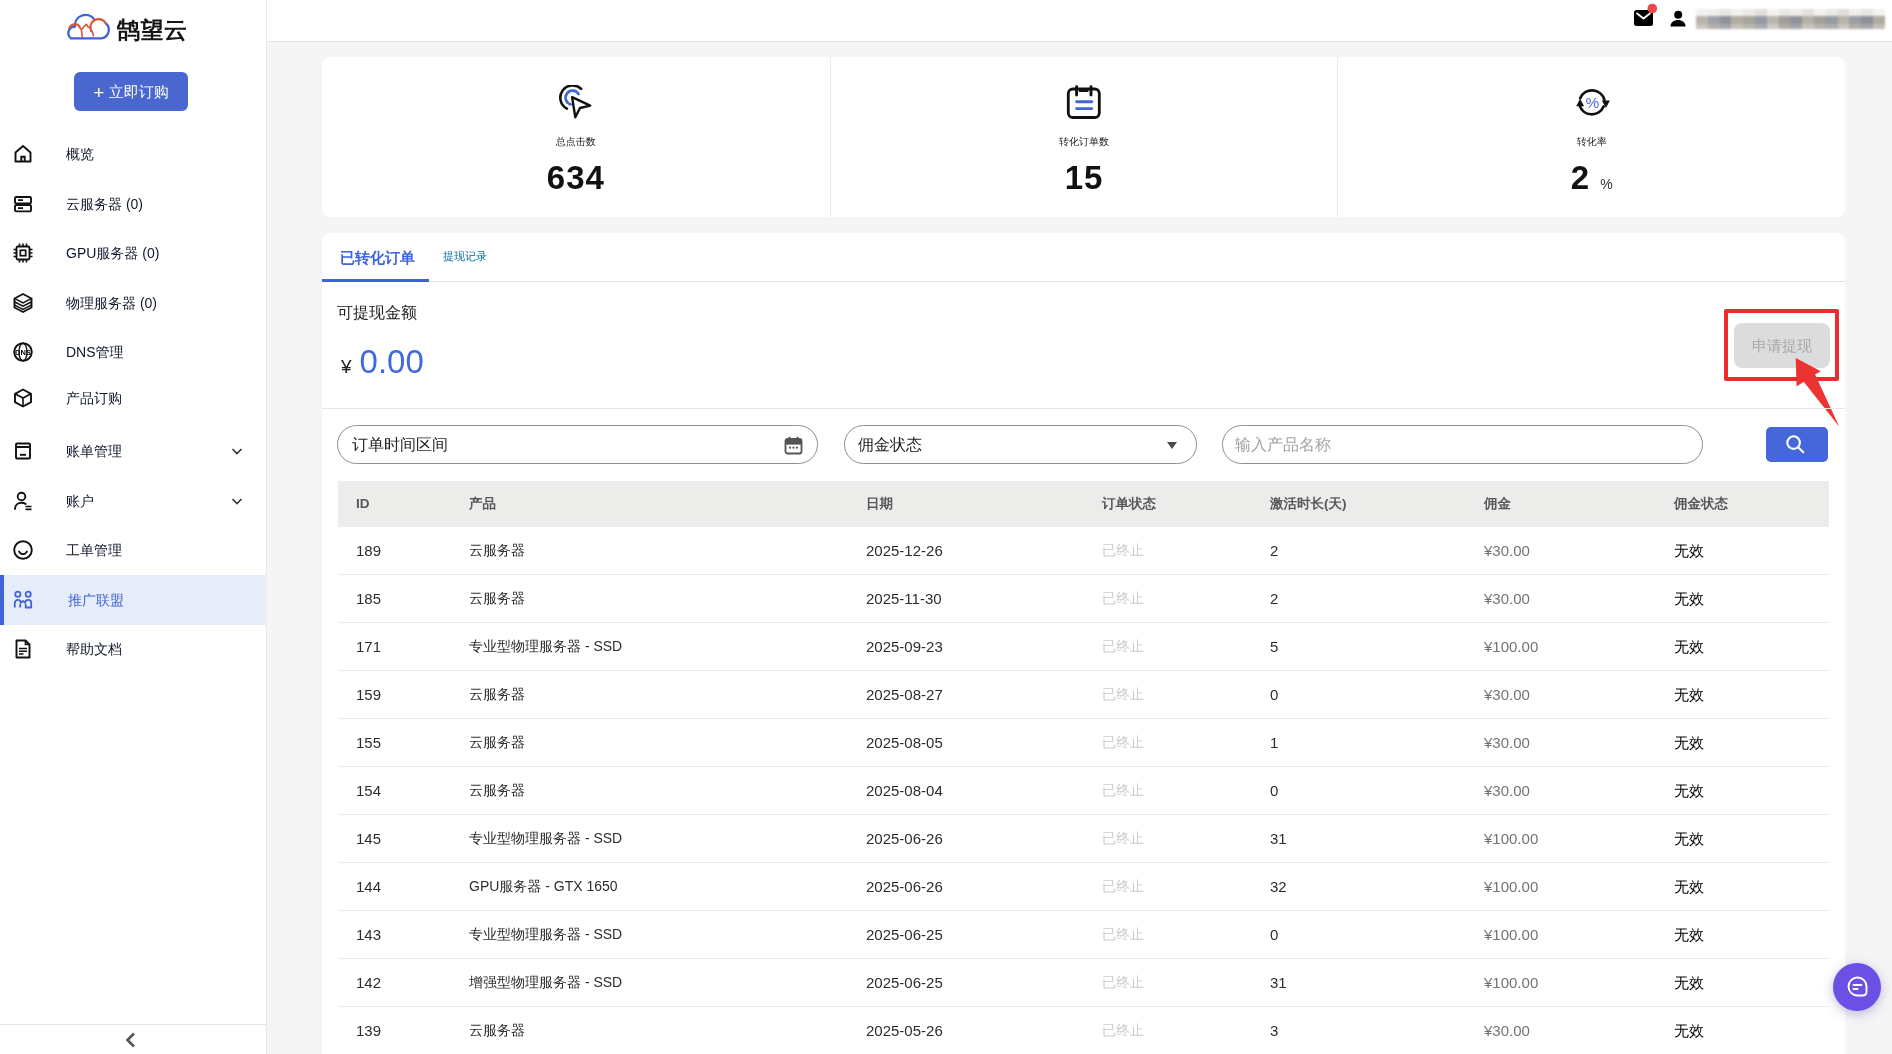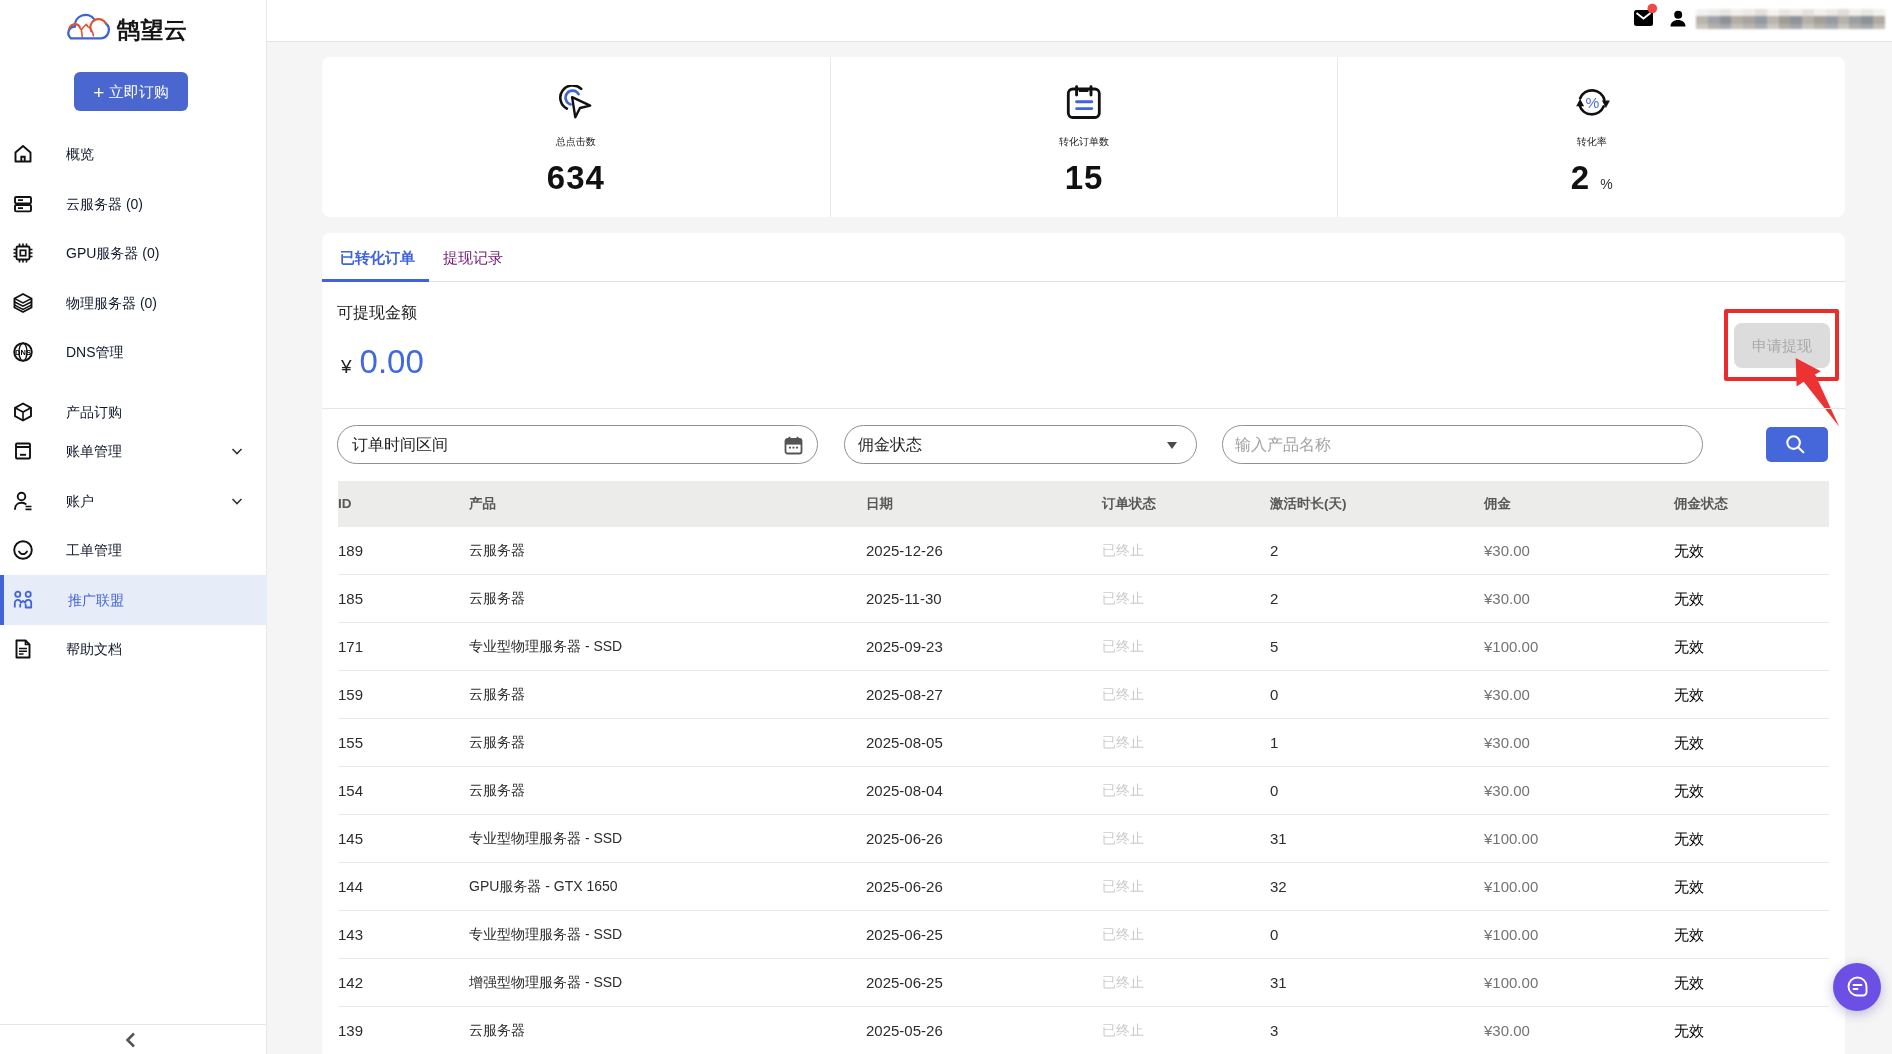--- a/index.html
+++ b/index.html
@@ -32,42 +32,42 @@
 .scell+.scell{border-left:1px solid #ebebeb}
 .scell .sic{position:absolute;left:0;right:0;top:28px;height:36px;text-align:center}
 .slabel{position:absolute;left:0;right:0;top:78px;font-size:10px;color:#222}
 .snum{position:absolute;left:0;right:0;top:102px;font-size:33px;font-weight:bold;color:#111;letter-spacing:1px}
 .snum small{font-size:14px;font-weight:normal;color:#333;letter-spacing:0}
 
 #tabpanel{position:absolute;left:322px;top:233px;width:1523px;height:821px;background:#fff;border-radius:8px 8px 0 0;z-index:2;overflow:hidden}
 #tabrow{position:absolute;left:0;top:0;width:100%;height:49px;border-bottom:1px solid #e0e0e0}
 #tabu{position:absolute;left:0;top:46px;width:107px;height:3px;background:#3e63dd}
 .tab1{position:absolute;left:18px;top:16px;font-size:15px;color:#3e63dd;font-weight:bold}
-.tab2{position:absolute;left:121px;top:16px;font-size:15px;color:#701a75}
+.tab2{position:absolute;left:121px;top:16px;font-size:11px;color:#0369a1}
 #wlabel{position:absolute;left:15px;top:70px;font-size:16px;color:#1c1c1c}
 #wamount{position:absolute;left:19px;top:110px}
 #wamount .yen{font-size:19px;color:#222}
 #wamount .amt{font-size:33px;color:#4168e1;margin-left:8px}
 #wbtn{position:absolute;left:1412px;top:90px;width:96px;height:45px;background:#dcdcdc;border-radius:8px;color:#a8a8a8;font-size:15px;text-align:center;line-height:45px}
 #redrect{position:absolute;left:1402px;top:76px;width:115px;height:72px;border:4.5px solid #ec2b2b;border-radius:2px}
 #redarrow{position:absolute;left:1468px;top:119px}
 #fdivider{position:absolute;left:0;top:175px;width:100%;height:1px;background:#e5e5e5}
 .pill{position:absolute;top:192px;height:39px;border:1px solid #909090;border-radius:20px;font-size:16px;color:#1d1d1d;line-height:37px}
 #pill1{left:15px;width:481px;padding-left:14px}
 #pill2{left:522px;width:353px;padding-left:13px}
 #pill3{left:900px;width:481px;padding-left:12px;color:#a2a2a2}
 #pill1 svg{position:absolute;right:13px;top:9px}
 #caret{position:absolute;right:19px;top:16px;width:0;height:0;border-left:5.5px solid transparent;border-right:5.5px solid transparent;border-top:7px solid #4a4a4a}
 #searchbtn{position:absolute;left:1444px;top:194px;width:62px;height:35px;background:#4567da;border-radius:5px}
 #searchbtn svg{position:absolute;left:18px;top:6px}
 
 #tbl{position:absolute;left:16px;top:248px;width:1491px}
 .trh{display:flex;height:46px;background:#ececeb;font-weight:bold;font-size:13.5px;color:#585858;line-height:46px}
 .tr{display:flex;height:48px;border-bottom:1px solid #e9e9e9;font-size:15px;color:#2d2d2d;line-height:47px}
-.c1{width:131px;}
+.c1{width:131px;padding-left:18px}
 .c2{width:397px}
 .c3{width:236px}
 .c4{width:168px}
 .c5{width:214px}
 .c6{width:190px}
 .c7{width:155px}
 .tr .c2,.tr .c4{font-size:14px}
 .gray{color:#cbcbcb}
 .blue{color:#737373}
 .red{color:#000000}
@@ -136,21 +136,21 @@
     <span class="tx">物理服务器 (0)</span>
   </div>
   <div class="mi" style="top:327px">
     <svg class="ic" viewBox="0 0 22 22">
         <circle cx="11" cy="11" r="8.8" fill="none" stroke="#111" stroke-width="1.9"></circle>
         <ellipse cx="11" cy="11" rx="4" ry="8.8" fill="none" stroke="#111" stroke-width="1.4"></ellipse>
         <text x="11" y="13.6" font-size="7.5" font-weight="bold" text-anchor="middle" fill="#000" font-family="Liberation Sans,sans-serif">DNS</text>
       </svg>
     <span class="tx">DNS管理</span>
   </div>
-  <div class="mi" style="top:387px">
+  <div class="mi" style="top:373px">
     <svg class="ic" viewBox="0 0 22 22">
         <path d="M11 2.5 L19 6.8 V15.2 L11 19.5 L3 15.2 V6.8 Z" fill="none" stroke="#111" stroke-width="1.9" stroke-linejoin="round"></path>
         <path d="M3 6.8 L11 11 L19 6.8 M11 11 V19.5" fill="none" stroke="#111" stroke-width="1.6"></path>
       </svg>
     <span class="tx">产品订购</span>
   </div>
   <div class="mi" style="top:426px">
     <svg class="ic" viewBox="0 0 22 22">
         <path d="M4 7.5 V4.5 a1 1 0 0 1 1-1 h12 a1 1 0 0 1 1 1 v3" fill="none" stroke="#111" stroke-width="1.9"></path>
         <rect x="4" y="7" width="14" height="11.5" rx="1" fill="none" stroke="#111" stroke-width="1.9"></rect>

